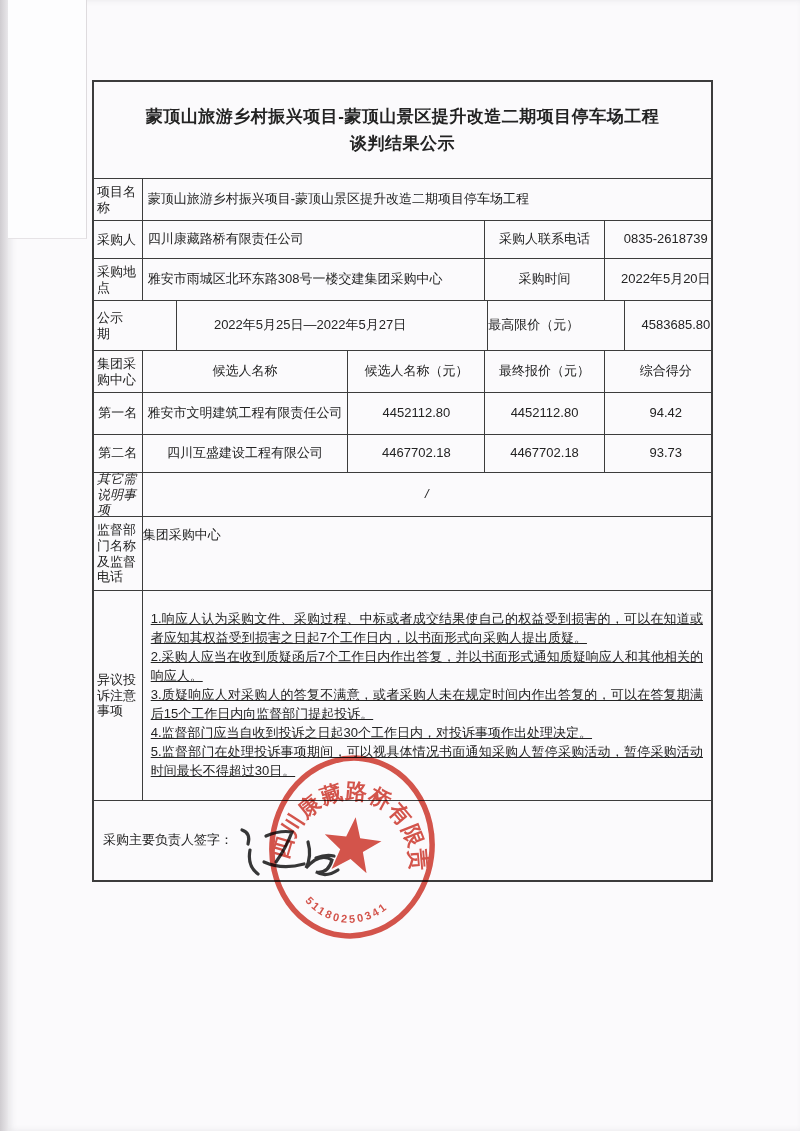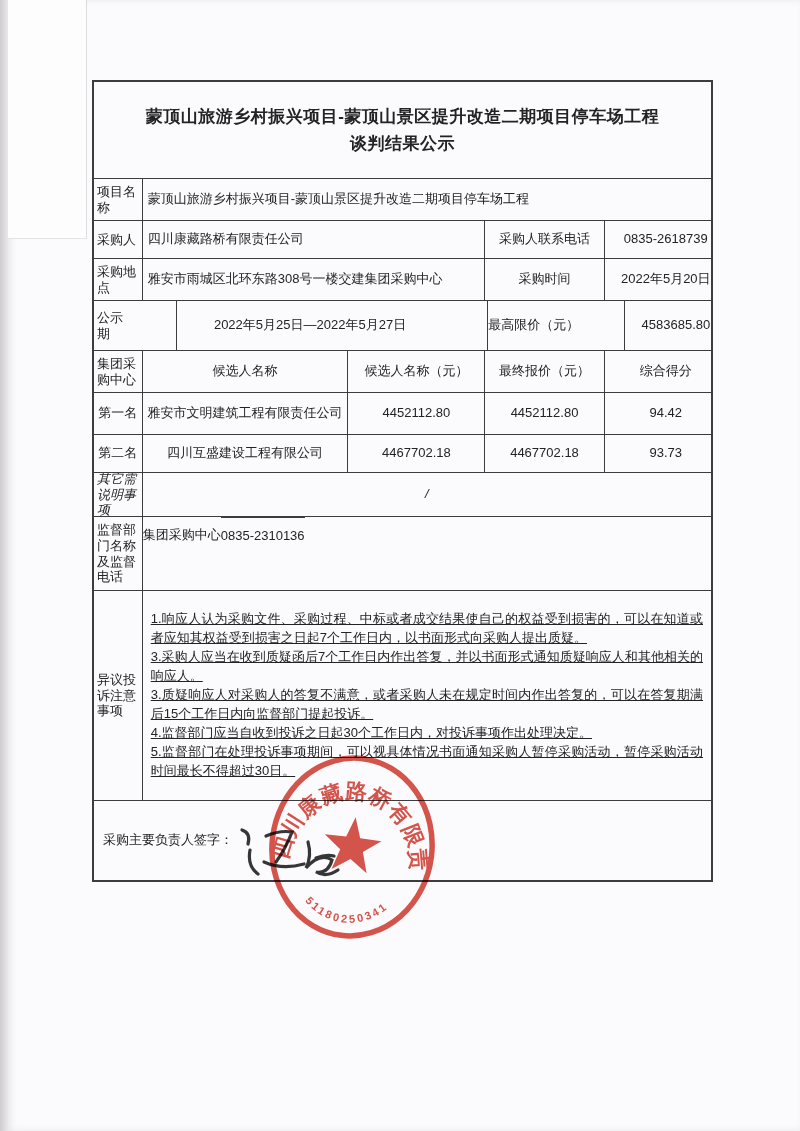--- a/index.html
+++ b/index.html
@@ -118,30 +118,29 @@
 
       <div class="tr h44">
         <div class="td w48 lab">其它需说明事项</div>
         <div class="td w573 c">/</div>
       </div>
 
       <div class="tr h74">
         <div class="td w48 lab" style="border-left:none;">监督部门名称及监督电话</div>
         <div class="stack">
           <div class="sub">集团采购中心</div>
-          <div class="sub">0835-2310136</div>
         </div>
       </div>
 
       <div class="tr h210">
         <div class="td w48 lab">异议投诉注意事项</div>
         <div class="td w573 obj-cell">
           <div class="obj-lines">
             <div>1.响应人认为采购文件、采购过程、中标或者成交结果使自己的权益受到损害的，可以在知道或者应知其权益受到损害之日起7个工作日内，以书面形式向采购人提出质疑。</div>
-            <div>3.采购人应当在收到质疑函后7个工作日内作出答复，并以书面形式通知质疑响应人和其他相关的响应人。</div>
+            <div>2.采购人应当在收到质疑函后7个工作日内作出答复，并以书面形式通知质疑响应人和其他相关的响应人。</div>
             <div>3.质疑响应人对采购人的答复不满意，或者采购人未在规定时间内作出答复的，可以在答复期满后15个工作日内向监督部门提起投诉。</div>
             <div>4.监督部门应当自收到投诉之日起30个工作日内，对投诉事项作出处理决定。</div>
             <div>5.监督部门在处理投诉事项期间，可以视具体情况书面通知采购人暂停采购活动，暂停采购活动时间最长不得超过30日。</div>
           </div>
         </div>
       </div>
 
       <div class="tr h80 sig-row">
         <div class="td w621 sig-label">采购主要负责人签字：</div>
       </div>

